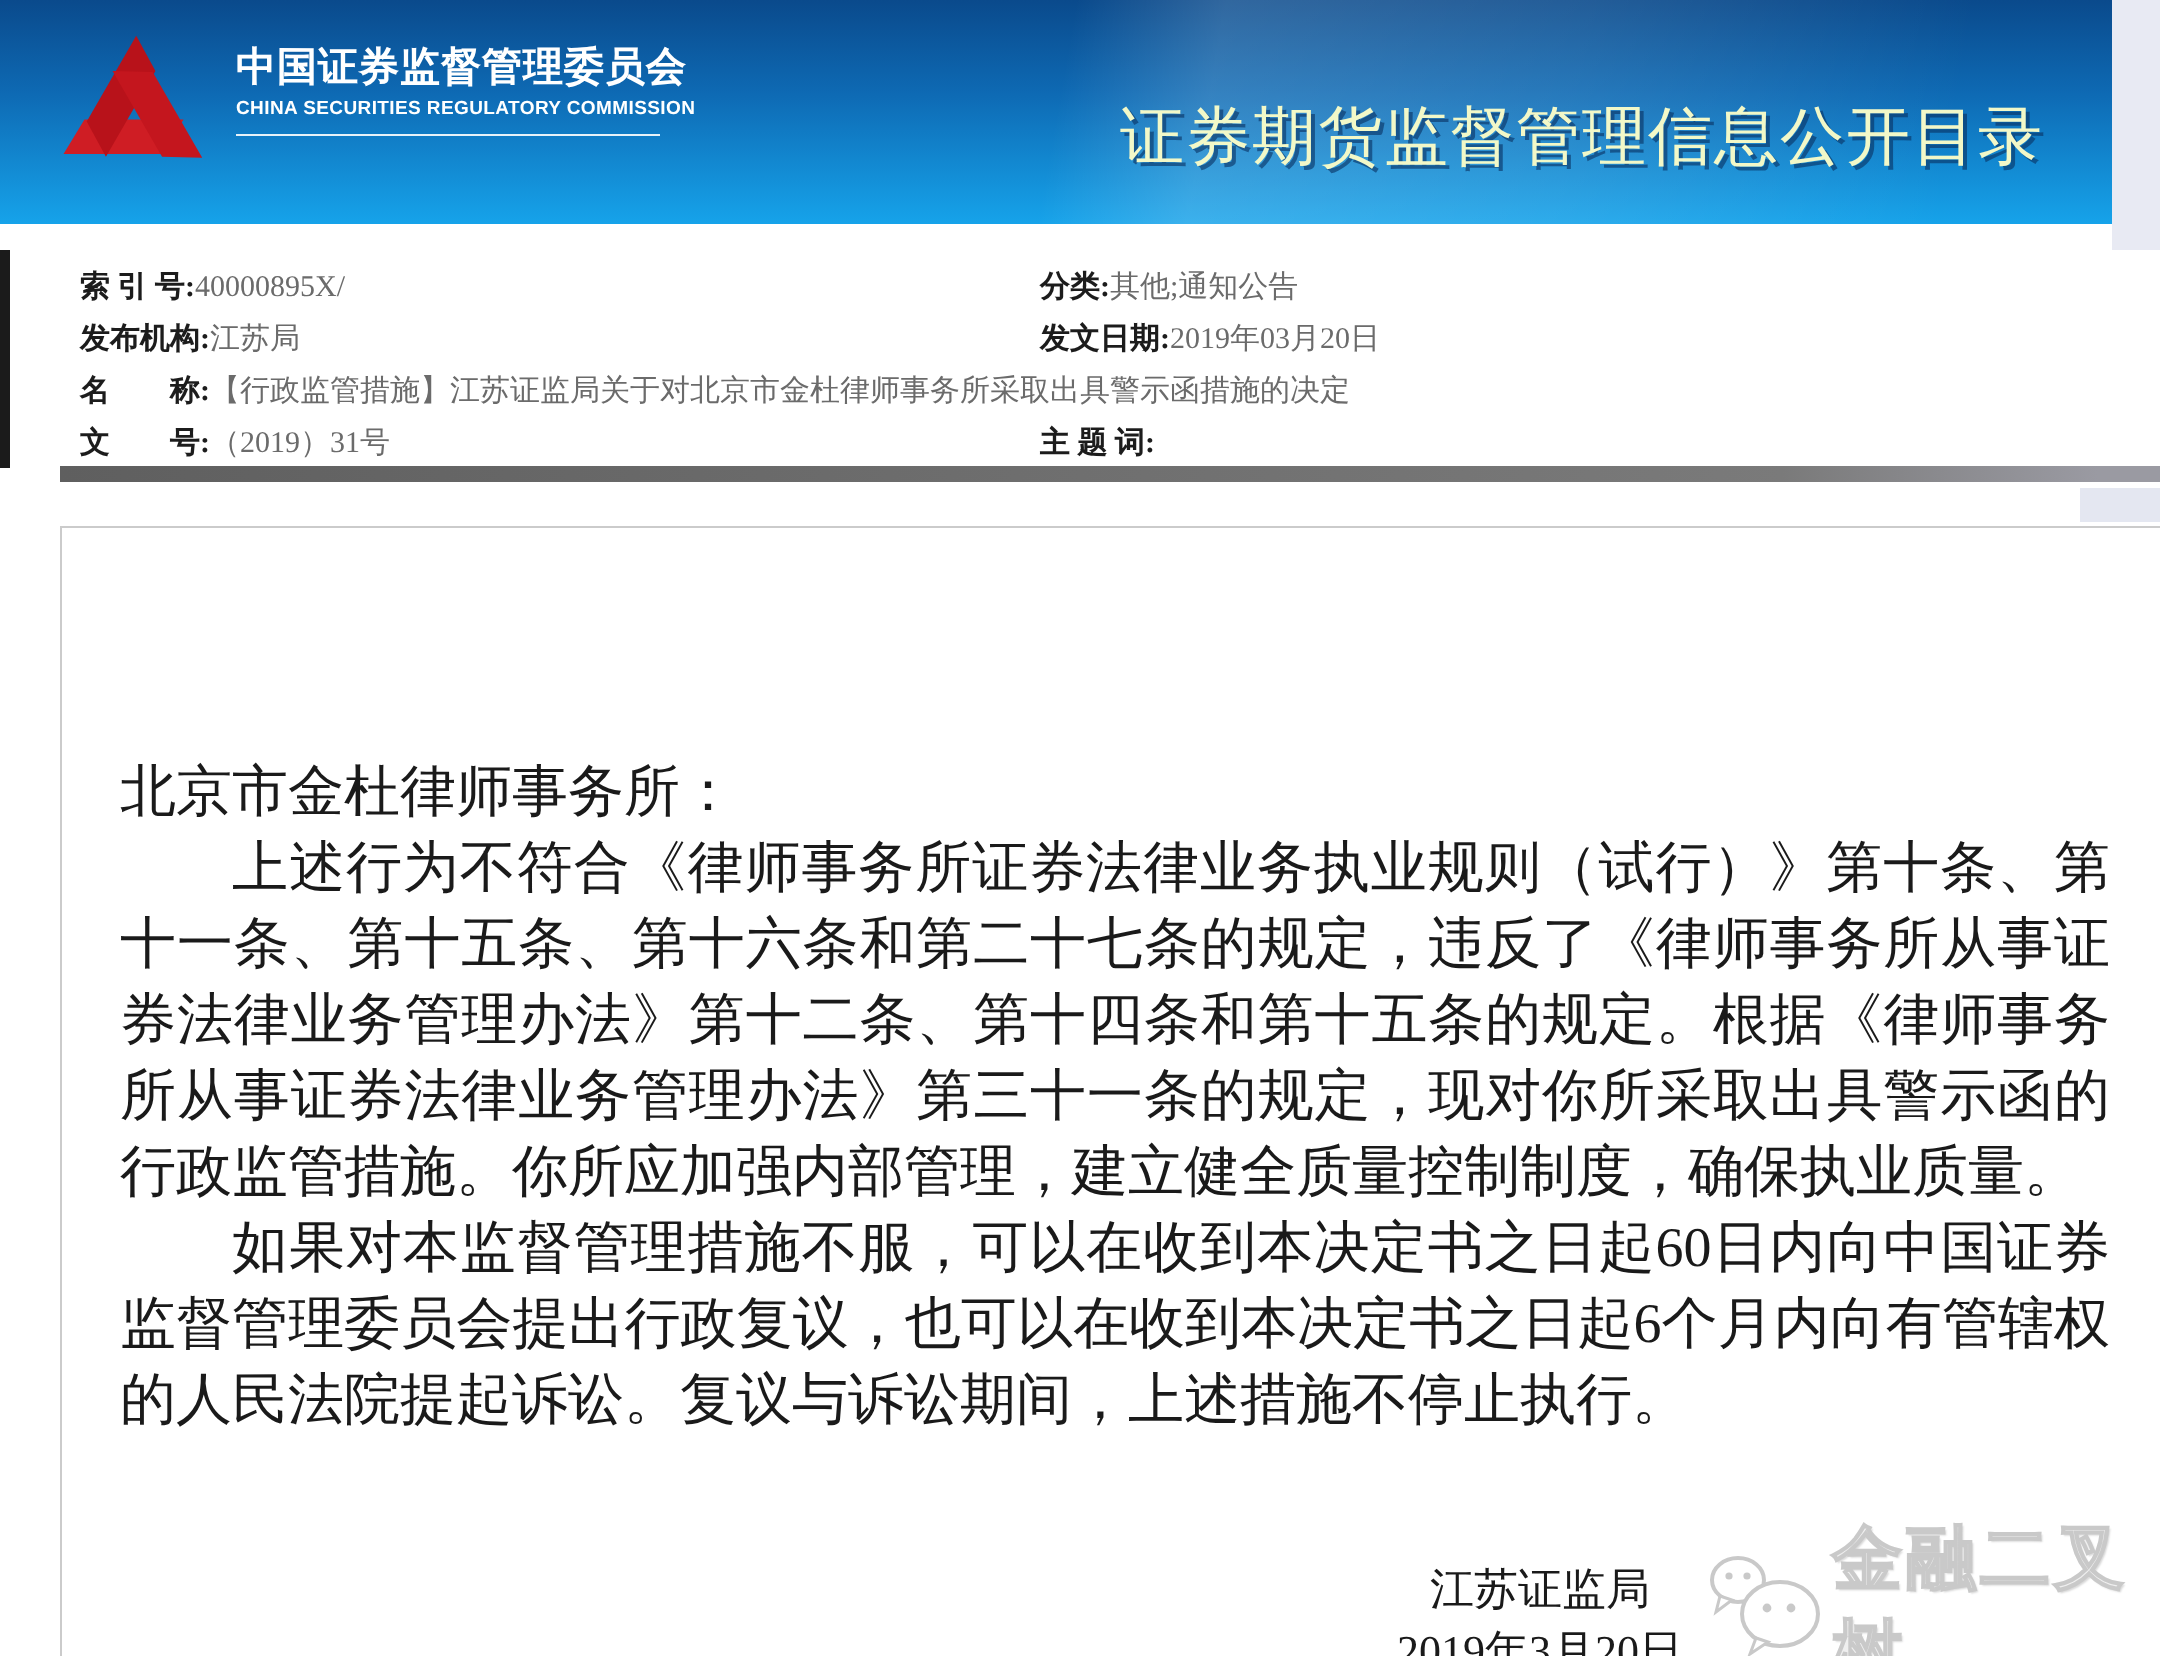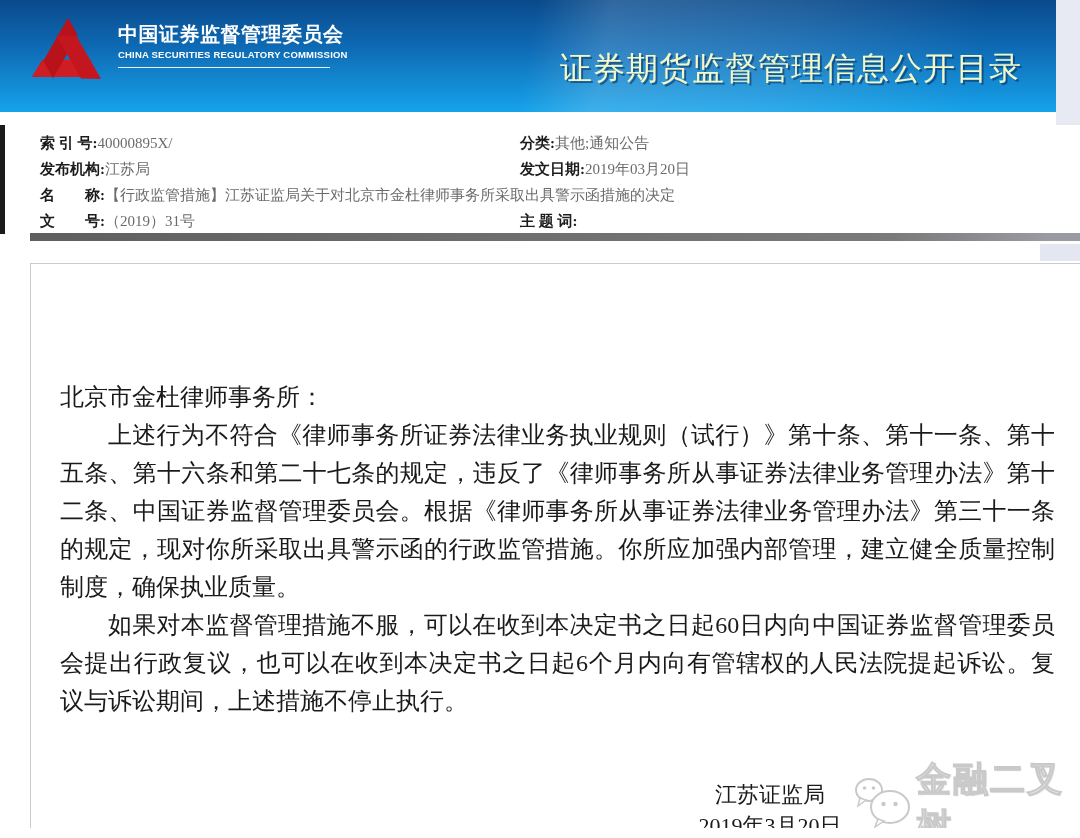--- a/index.html
+++ b/index.html
@@ -36,21 +36,21 @@
         background:linear-gradient(90deg,#5f5f5f 0%,#7a7a7a 82%,#9a9aa2 97%);}
 
   
   .doc-box{position:absolute;left:30px;top:263px;width:1075px;height:600px;
         border:1px solid #cbcbcb;background:#ffffff;}
   .doc-title{position:absolute;left:60px;top:290px;width:800px;text-align:center;
         color:#e60c0c;font-weight:bold;font-size:26px;line-height:34px;
         font-family:"Liberation Sans",sans-serif;letter-spacing:0.5px;}
   .doc-body{position:absolute;left:60px;top:378px;width:995px;
         font-family:"Liberation Serif","DejaVu Serif",serif;
-        font-size:24px;line-height:38px;color:#1a1a1a;text-align:justify;}
+        font-size:28px;line-height:38px;color:#1a1a1a;text-align:justify;}
   .doc-body p{margin:0;}
   .doc-body p.indent{text-indent:2em;}
   .sign-block{position:absolute;left:620px;top:779px;width:300px;text-align:center;
         font-family:"Liberation Serif","DejaVu Serif",serif;
         font-size:22px;line-height:31px;color:#1a1a1a;}
 
   
   .watermark{position:absolute;left:852px;top:756px;display:flex;align-items:center;z-index:5;}
   .wm-icon{width:64px;height:58px;flex:0 0 auto;}
   .wm-text{font-size:35px;font-weight:bold;color:#efefef;letter-spacing:2px;
@@ -113,21 +113,21 @@
       </span>
     </div>
   </div>
   <div class="meta-divider"></div>
 
   <div class="doc-box"></div>
 
 
   <div class="doc-body">
     <p>北京市金杜律师事务所：</p>
-    <p class="indent">上述行为不符合《律师事务所证券法律业务执业规则（试行）》第十条、第十一条、第十五条、第十六条和第二十七条的规定，违反了《律师事务所从事证券法律业务管理办法》第十二条、中国证券监督管理委员会。根据《律师事务所从事证券法律业务管理办法》第三十一条的规定，现对你所采取出具警示函的行政监管措施。你所应加强内部管理，建立健全质量控制制度，确保执业质量。</p>
+    <p class="indent">上述行为不符合《律师事务所证券法律业务执业规则（试行）》第十条、第十一条、第十五条、第十六条和第二十七条的规定，违反了《律师事务所从事证券法律业务管理办法》第十二条、第十四条和第十五条的规定。根据《律师事务所从事证券法律业务管理办法》第三十一条的规定，现对你所采取出具警示函的行政监管措施。你所应加强内部管理，建立健全质量控制制度，确保执业质量。</p>
     <p class="indent">如果对本监督管理措施不服，可以在收到本决定书之日起60日内向中国证券监督管理委员会提出行政复议，也可以在收到本决定书之日起6个月内向有管辖权的人民法院提起诉讼。复议与诉讼期间，上述措施不停止执行。</p>
   </div>
 
   <div class="sign-block">
     <div>江苏证监局</div>
     <div>2019年3月20日</div>
   </div>
 
   <div class="watermark">
     <svg class="wm-icon" viewBox="0 0 64 58">

